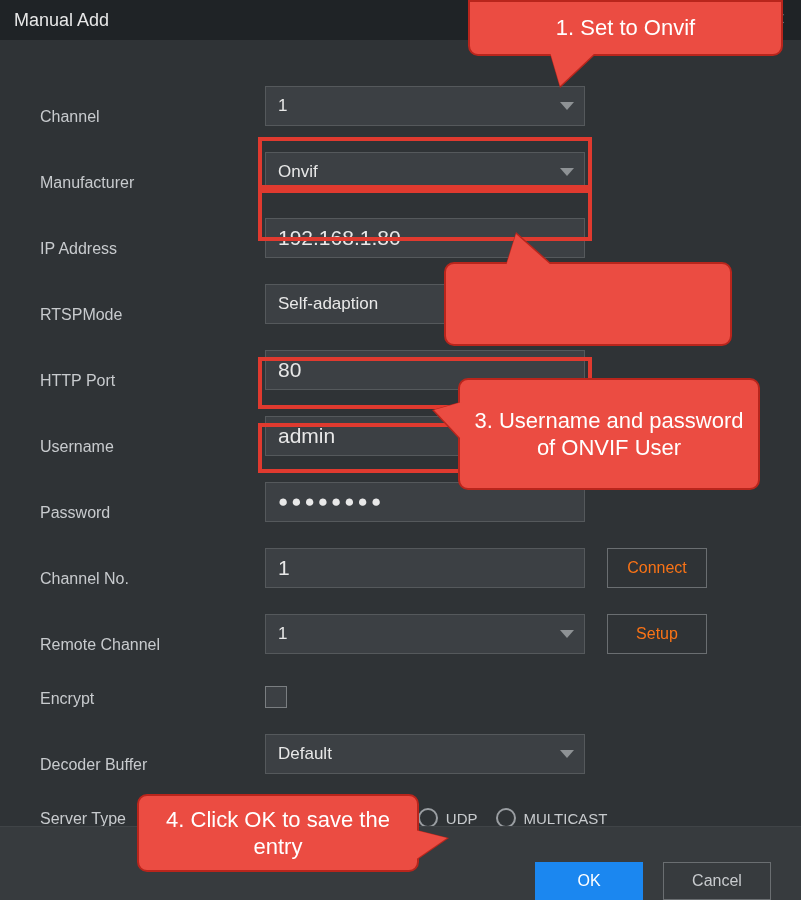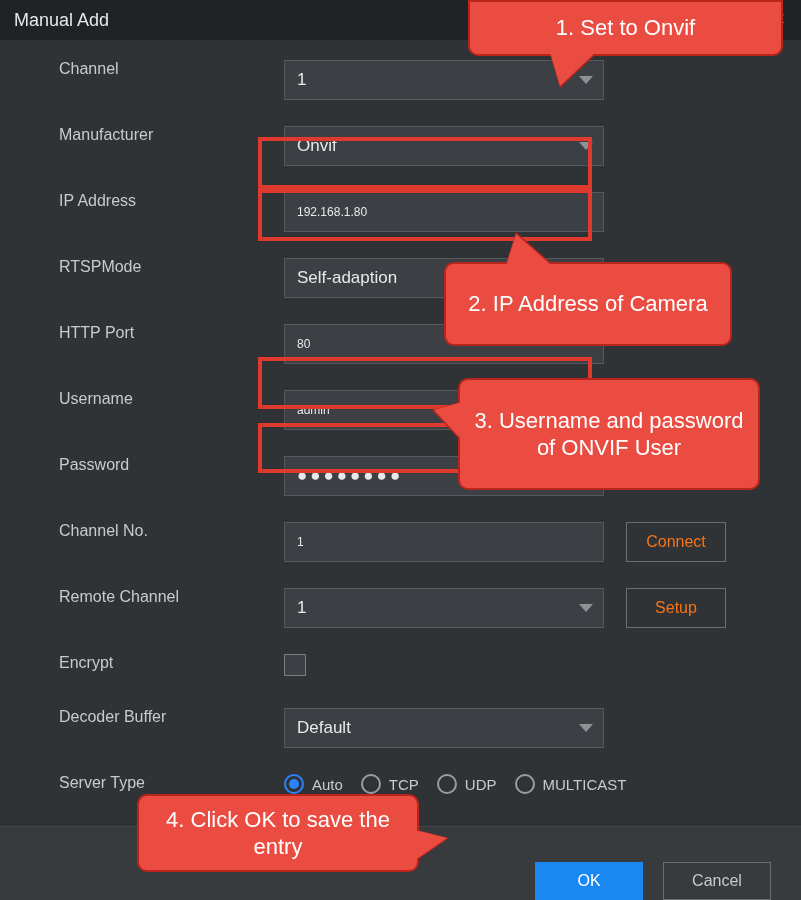--- a/index.html
+++ b/index.html
@@ -29,25 +29,24 @@
     font-size: 22px;
     line-height: 22px;
     text-align: center;
     cursor: pointer;
   }
   .form {
     padding: 20px 0 0 0;
   }
   .row {
     display: flex;
-    align-items: flex-start;
+    align-items: flex-end;
     height: 66px;
     padding-left: 40px;
     position: relative;
-    margin-left: 19px;
   }
   .row.short { height: 54px; }
   .label {
     width: 225px;
     font-size: 16px;
     color: #c8cbce;
   }
   .field {
     width: 320px;
     height: 40px;
@@ -57,21 +56,21 @@
     font-size: 17px;
     padding: 0 12px;
     display: flex;
     align-items: center;
     position: relative;
   }
   .field.select { cursor: pointer; }
   .field.input input {
     width: 100%; height: 100%;
     background: transparent; border: none;
-    color: #e8e8e8; font-size: 12px;
+    color: #e8e8e8; font-size: 21px;
     outline: none;
   }
   .caret {
     position: absolute;
     right: 10px; top: 50%;
     transform: translateY(-50%);
     width: 0; height: 0;
     border-left: 7px solid transparent;
     border-right: 7px solid transparent;
     border-top: 8px solid #8e9295;
@@ -340,21 +339,20 @@
 <div class="hl hl1"></div>
 <div class="hl hl2"></div>
 <div class="hl hl3"></div>
 <div class="hl hl4"></div>
 
 <div class="callout c1">
   <span>1. Set to Onvif</span>
   <span class="tail"></span>
 </div>
 <div class="callout c2">
-  <span>2. IP Address of Camera</span>
   <span class="tail"></span>
 </div>
 <div class="callout c3">
   <span>3. Username and password of ONVIF User</span>
   <span class="tail"></span>
 </div>
 <div class="callout c4">
   <span>4. Click OK to save the entry</span>
   <span class="tail"></span>
 </div>

